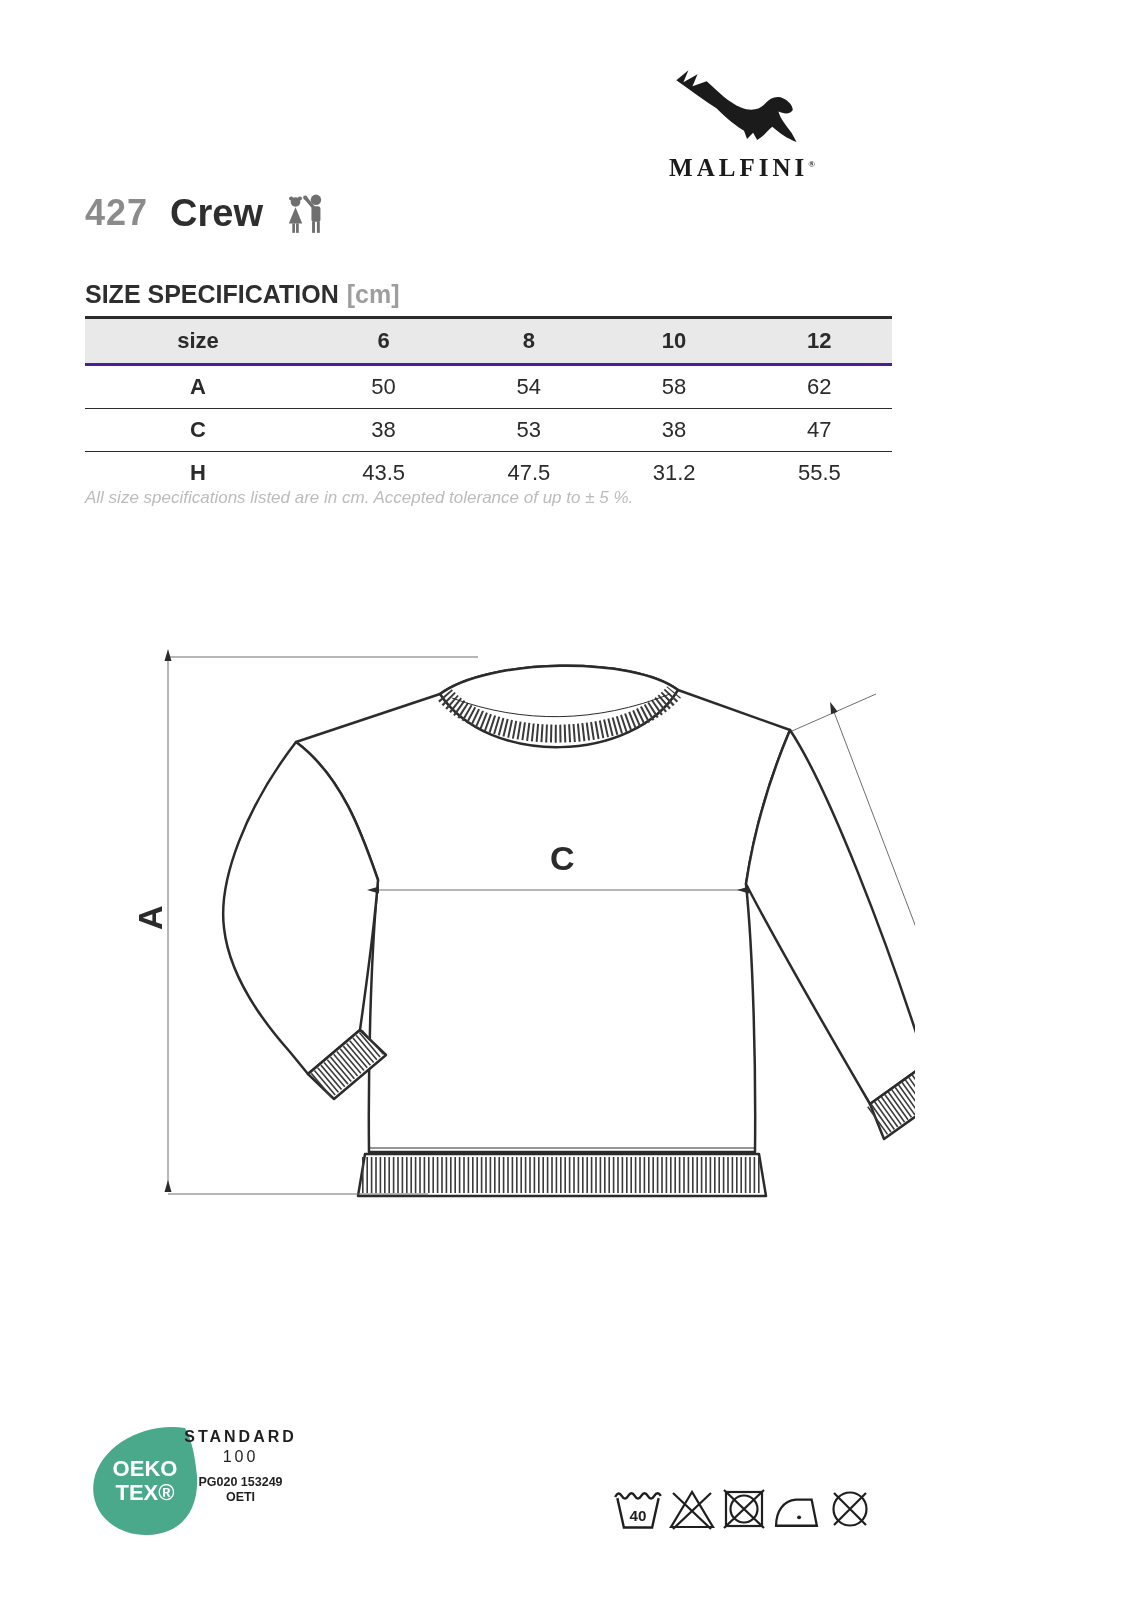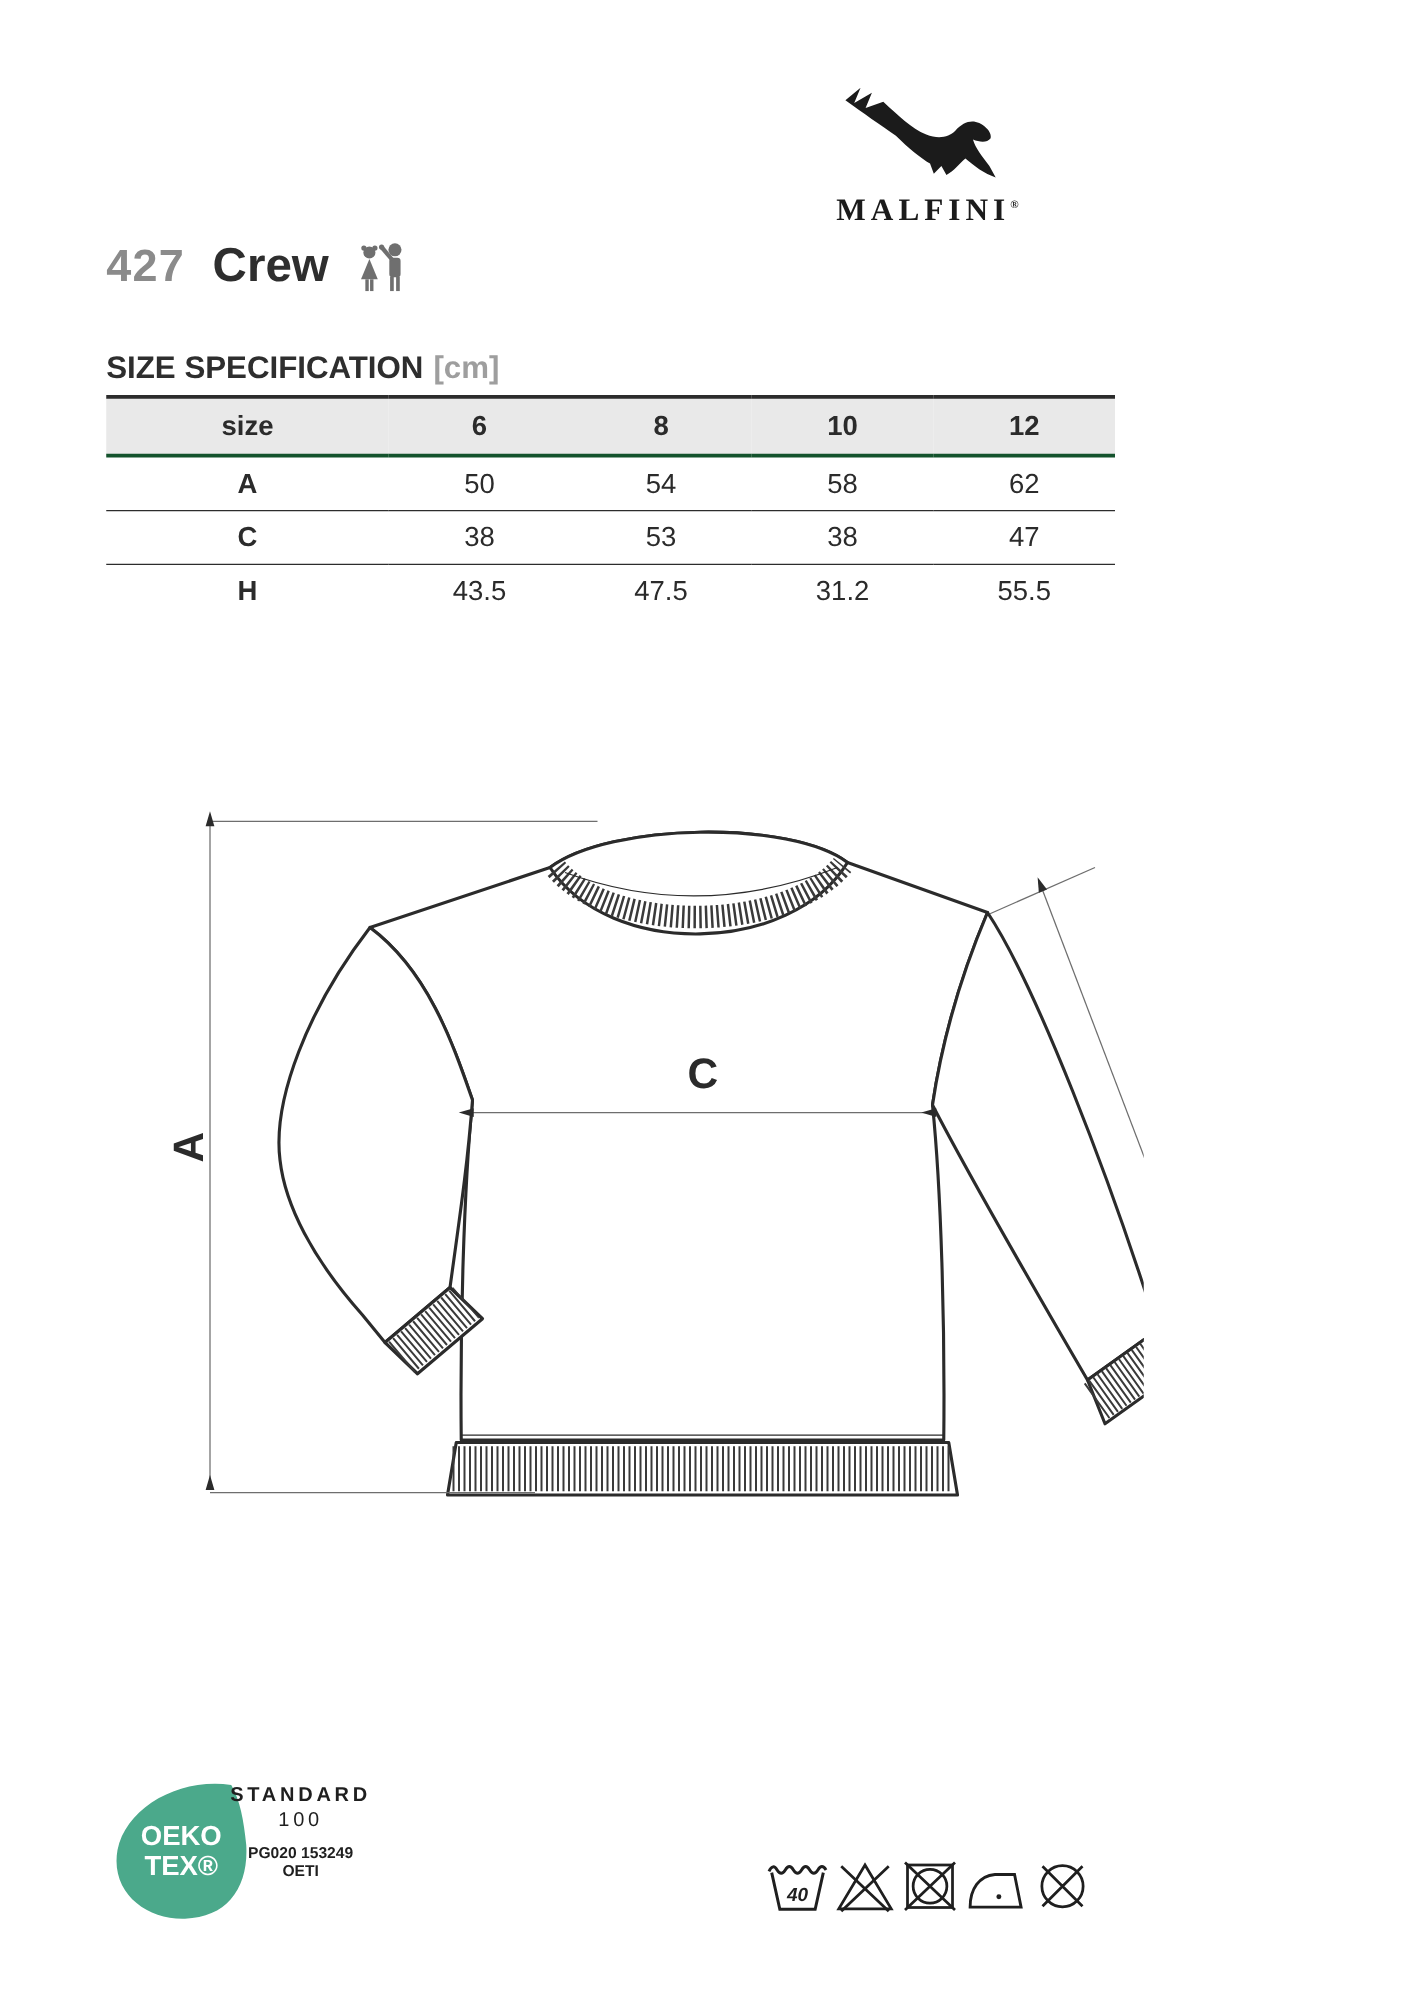--- a/index.html
+++ b/index.html
@@ -19,21 +19,21 @@
   .kids-icon{margin-left:20px;margin-top:2px;}
 
   
   .spec-heading{position:absolute;left:85px;top:280px;font-size:25px;font-weight:bold;color:#2e2e2e;}
   .spec-unit{color:#9e9e9e;font-weight:bold;margin-left:8px;}
 
   
   .size-table{position:absolute;left:85px;top:316px;width:807px;border-collapse:collapse;
               font-size:22px;}
   .size-table thead tr{background:#e9e9e9;}
-  .size-table th{font-weight:bold;padding:9px 4px;border-top:3px solid #2c2c2c;border-bottom:3px solid #14532d;}
+  .size-table th{font-weight:bold;padding:9px 4px;border-top:3px solid #2c2c2c;border-bottom:3px solid #4c1d95;}
   .size-table td{padding:8px 4px;text-align:center;}
   .size-table tbody tr{border-bottom:1.5px solid #2c2c2c;}
   .size-table tbody tr:last-child{border-bottom:none;}
   .size-table .rowlab{font-weight:bold;}
   .c-size{width:28%;text-align:center;}
   .c-val{width:18%;text-align:center;}
 
   .spec-note{position:absolute;left:85px;top:488px;font-style:italic;font-size:17px;color:#bcbcbc;}
 
   
@@ -46,21 +46,21 @@
 
   
   .oeko{position:absolute;left:85px;top:1420px;}
   .oeko-textblock{position:absolute;left:168px;top:1428px;width:145px;text-align:center;color:#1f1f1f;}
   .oeko-standard{font-size:16px;font-weight:bold;letter-spacing:3px;}
   .oeko-100{font-size:16px;font-weight:normal;letter-spacing:3px;margin-top:2px;text-align:center;}
   .oeko-code{font-size:12.5px;font-weight:bold;margin-top:9px;}
   .oeko-oeti{font-size:12.5px;font-weight:bold;margin-top:1px;}
 
   
-  .care-row{position:absolute;right:42px;top:1486px;display:flex;gap:5px;align-items:flex-start;font-style:italic;}
+  .care-row{position:absolute;right:42px;top:1486px;display:flex;gap:5px;align-items:flex-start;}
   .care{stroke:#1f1f1f;stroke-width:2.2;fill:none;}
   .care-num{font-size:14px;font-weight:bold;fill:#1f1f1f;stroke:none;}
 </style>
 </head>
 <body>
 
 <div class="page">
 
   <div class="brand">
     <svg width="152" height="96" viewBox="0 0 150 95">
@@ -126,20 +126,21 @@
       <tr>
         <td class="rowlab">H</td>
         <td>43.5</td>
         <td>47.5</td>
         <td>31.2</td>
         <td>55.5</td>
       </tr>
     </tbody>
   </table>
 
+  <div class="spec-note">All size specifications listed are in cm. Accepted tolerance of up to ± 5 %.</div>
 
   <svg class="drawing" width="880" height="600" viewBox="0 0 880 600">
     <defs>
       <marker id="arr" markerWidth="14" markerHeight="10" refX="12" refY="5" orient="auto" markerUnits="userSpaceOnUse">
         <path d="M1,5 L13,1.5 L13,8.5 Z" fill="#2b2b2b"></path>
       </marker>
     </defs>
 
     <path class="outline" d="M 312,82
       C 360,46 505,44 550,78

